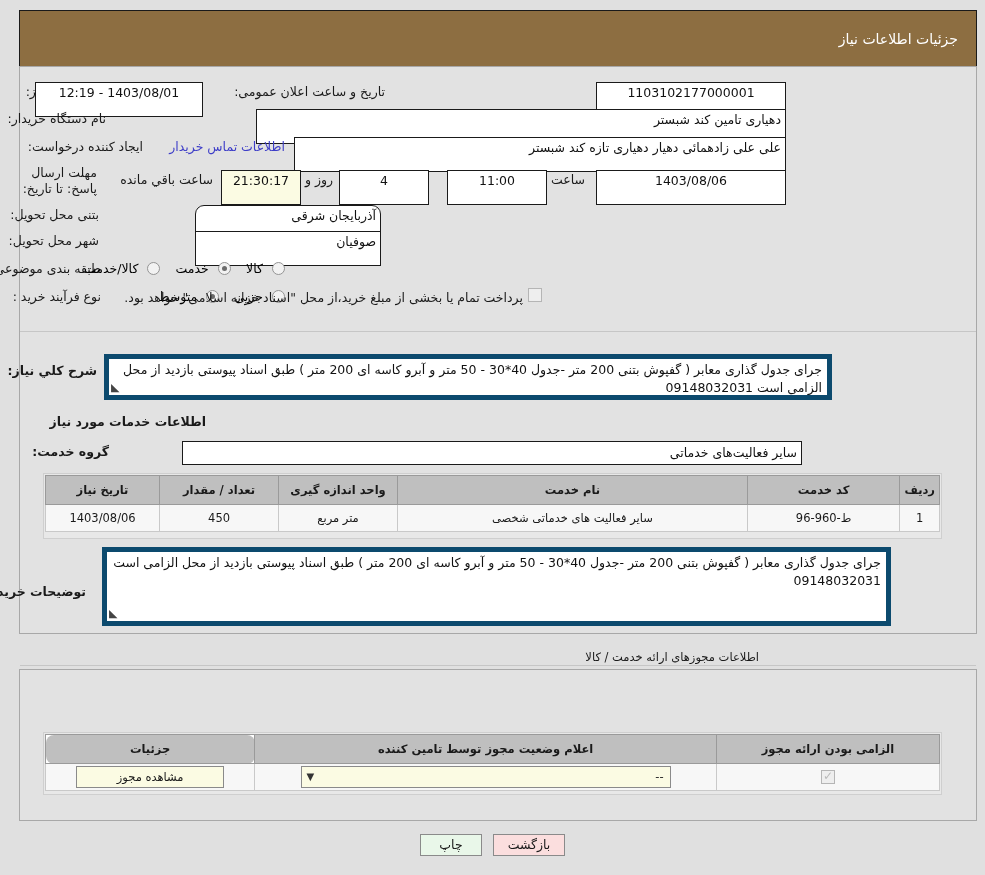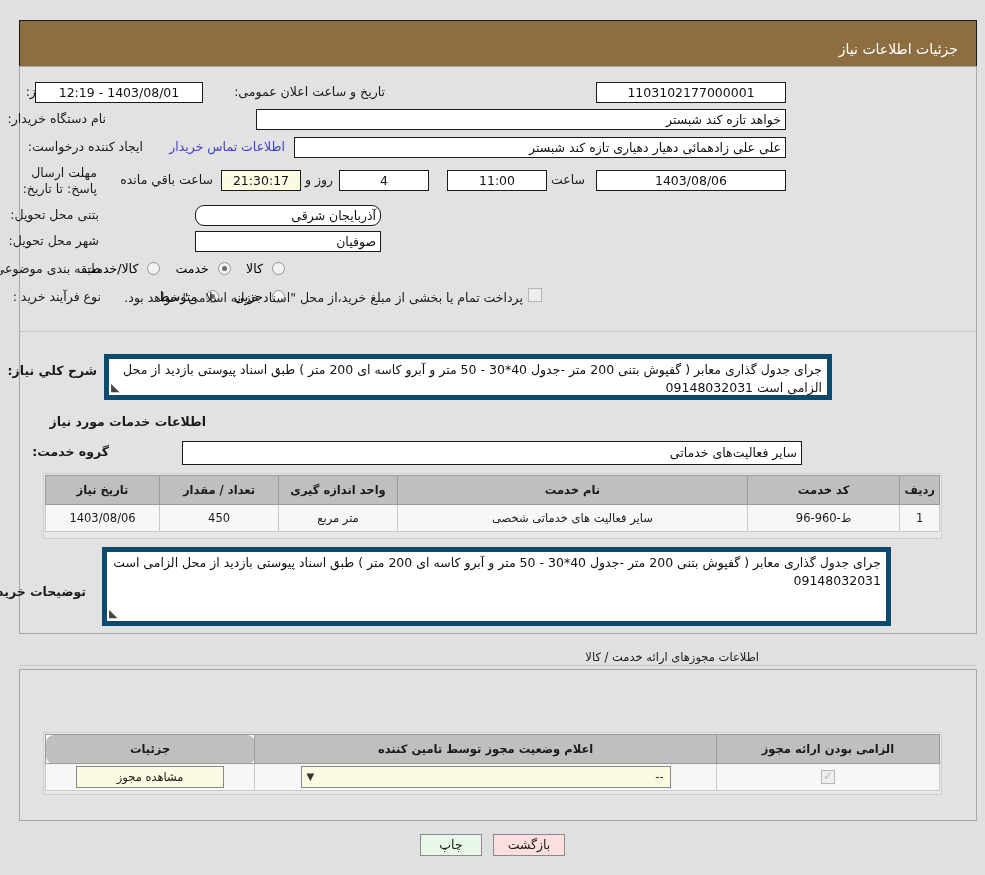--- a/index.html
+++ b/index.html
@@ -23,21 +23,21 @@
     left: 0; top: 0;
     width: 985px; height: 875px;
     pointer-events: none;
     z-index: 5;
   }
 
   
   .header-bar {
     position: absolute;
     left: 19px;
-    top: 20px;
+    top: 10px;
     width: 958px;
     height: 58px;
     background: #8d6e41;
     border: 1px solid #1a1a1a;
     box-sizing: border-box;
     display: flex;
     align-items: center;
     justify-content: flex-start;
     z-index: 10;
   }
@@ -63,21 +63,21 @@
   .flabel {
     font-size: 12.5px;
     color: #1a1a1a;
     text-align: right;
     white-space: nowrap;
   }
   .fbox {
     background: #ffffff;
     border: 1px solid #1a1a1a;
     box-sizing: border-box;
-    height: 21px;
+    height: 35px;
     line-height: 19px;
     font-size: 12.5px;
     color: #111;
     padding: 0 4px;
     overflow: hidden;
     white-space: nowrap;
   }
   .fbox.center { text-align: center; }
   .fbox.right  { text-align: right; }
   .fbox.yellow { background: #fbfbe3; }
@@ -275,21 +275,21 @@
 
   <div class="panel" id="panel-main"></div>
 
   <div class="flabel" style="position:absolute; right:900px; top:84px; z-index:20;">شماره نیاز:</div>
   <div class="fbox center" style="position:absolute; right:199px; top:82px; width:190px; z-index:20;">1103102177000001</div>
 
   <div class="flabel" style="position:absolute; right:600px; top:84px; z-index:20;">تاریخ و ساعت اعلان عمومی:</div>
   <div class="fbox center" style="position:absolute; right:782px; top:82px; width:168px; z-index:20;">1403/08/01 - 12:19</div>
 
   <div class="flabel" style="position:absolute; right:879px; top:111px; z-index:20;">نام دستگاه خریدار:</div>
-  <div class="fbox right" style="position:absolute; right:199px; top:109px; width:530px; z-index:20;">خواهد تازه کند شبستر</div>
+  <div class="fbox right" style="position:absolute; right:199px; top:109px; width:530px; z-index:20;">دهیاری تامین کند شبستر</div>
 
   <div class="flabel" style="position:absolute; right:842px; top:139px; z-index:20;">ایجاد کننده درخواست:</div>
   <div class="fbox right" style="position:absolute; right:199px; top:137px; width:492px; z-index:20;">علی علی زادهمائی دهیار دهیاری تازه کند شبستر</div>
   <a class="link" style="position:absolute; right:700px; top:139px; z-index:20;">اطلاعات تماس خریدار</a>
 
   <div class="flabel" style="position:absolute; right:888px; top:165px; width:90px; text-align:right; white-space:normal; line-height:16px; z-index:20;">مهلت ارسال پاسخ: تا تاریخ:</div>
   <div class="fbox center" style="position:absolute; right:199px; top:170px; width:190px; z-index:20;">1403/08/06</div>
   <div class="flabel" style="position:absolute; right:400px; top:172px; z-index:20;">ساعت</div>
   <div class="fbox center" style="position:absolute; right:438px; top:170px; width:100px; z-index:20;">11:00</div>
   <div class="fbox center" style="position:absolute; right:556px; top:170px; width:90px; z-index:20;">4</div>

